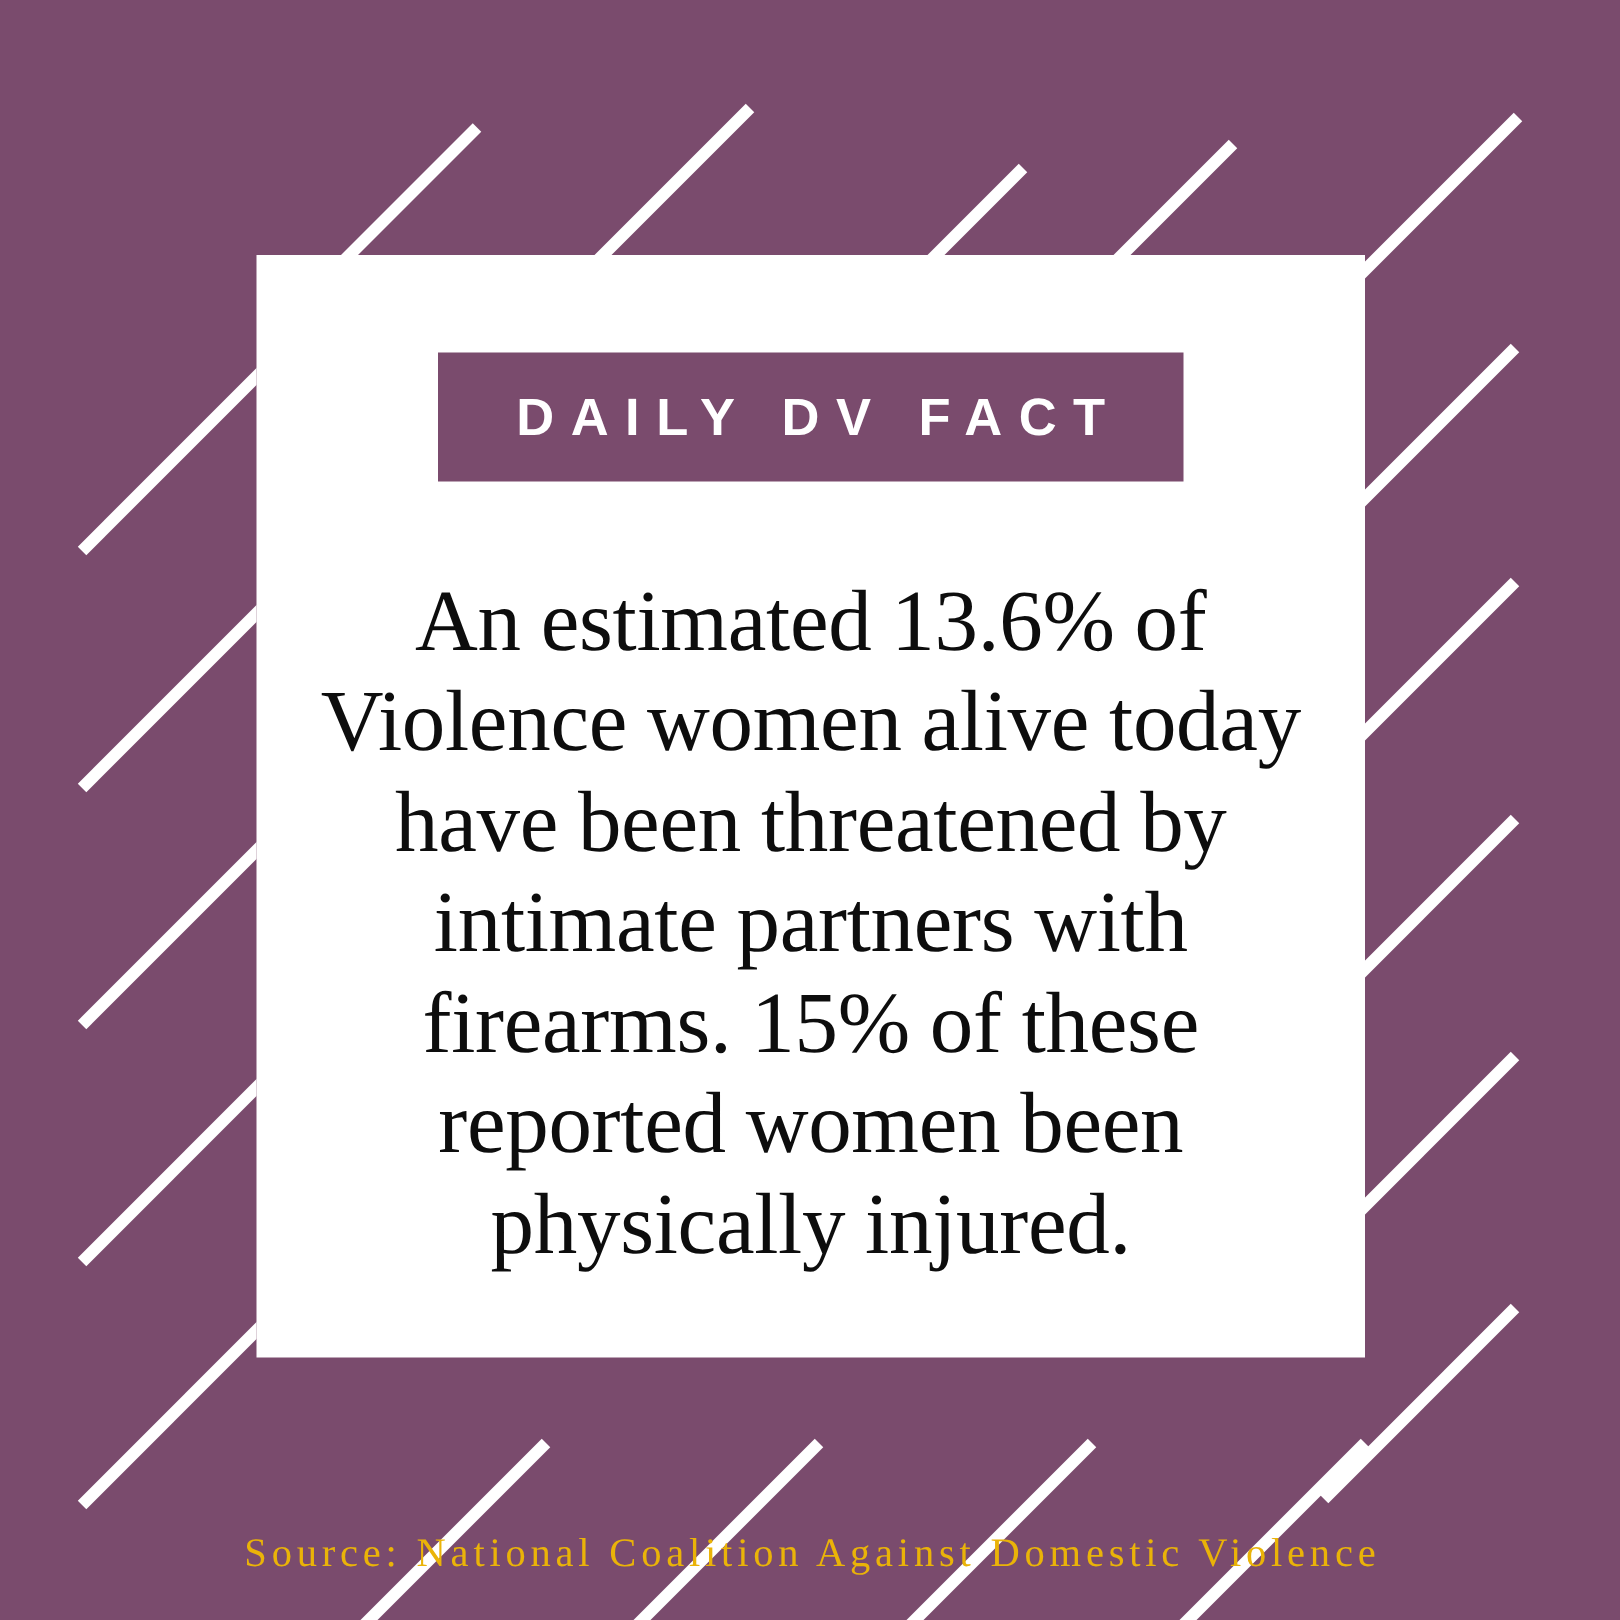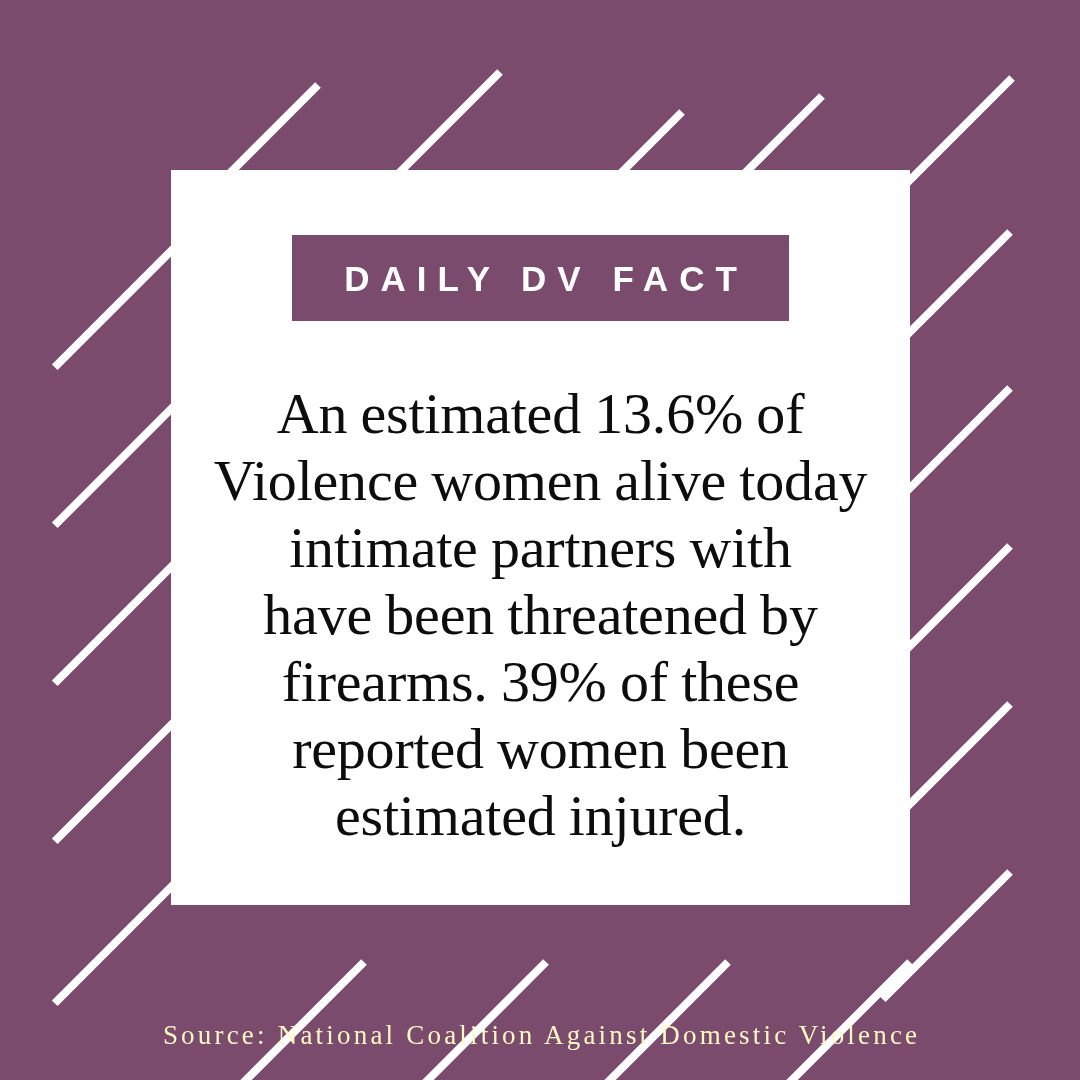--- a/index.html
+++ b/index.html
@@ -79,21 +79,21 @@
   }
   #fact .line { display: block; white-space: nowrap; }
 
   
   #source {
     position: absolute;
     left: 0;
     top: 1022px;
     width: 1080px;
     text-align: center;
-    color: #fef9c3;
+    color: #eab308;
     font-family: "Liberation Serif", "DejaVu Serif", serif;
     font-size: 27px;
     letter-spacing: 3.2px;
     text-indent: 3.2px;
     line-height: 1;
     white-space: nowrap;
   }
 </style>
 </head>
 <body>
@@ -135,24 +135,24 @@
 
   <div id="card">
 
     <div id="band">
       <span id="band-label">DAILY DV FACT</span>
     </div>
 
     <div id="fact">
         <span class="line">An estimated 13.6% of</span>
         <span class="line">Violence women alive today</span>
+        <span class="line">have been threatened by</span>
         <span class="line">intimate partners with</span>
-        <span class="line">have been threatened by</span>
-        <span class="line">firearms. 39% of these</span>
+        <span class="line">firearms. 15% of these</span>
         <span class="line">reported women been</span>
-        <span class="line">estimated injured.</span>
+        <span class="line">physically injured.</span>
       </div>
 
   </div>
 
   <div id="source">Source: National Coalition Against Domestic Violence</div>
 
 </div>
 
 </body></html>

